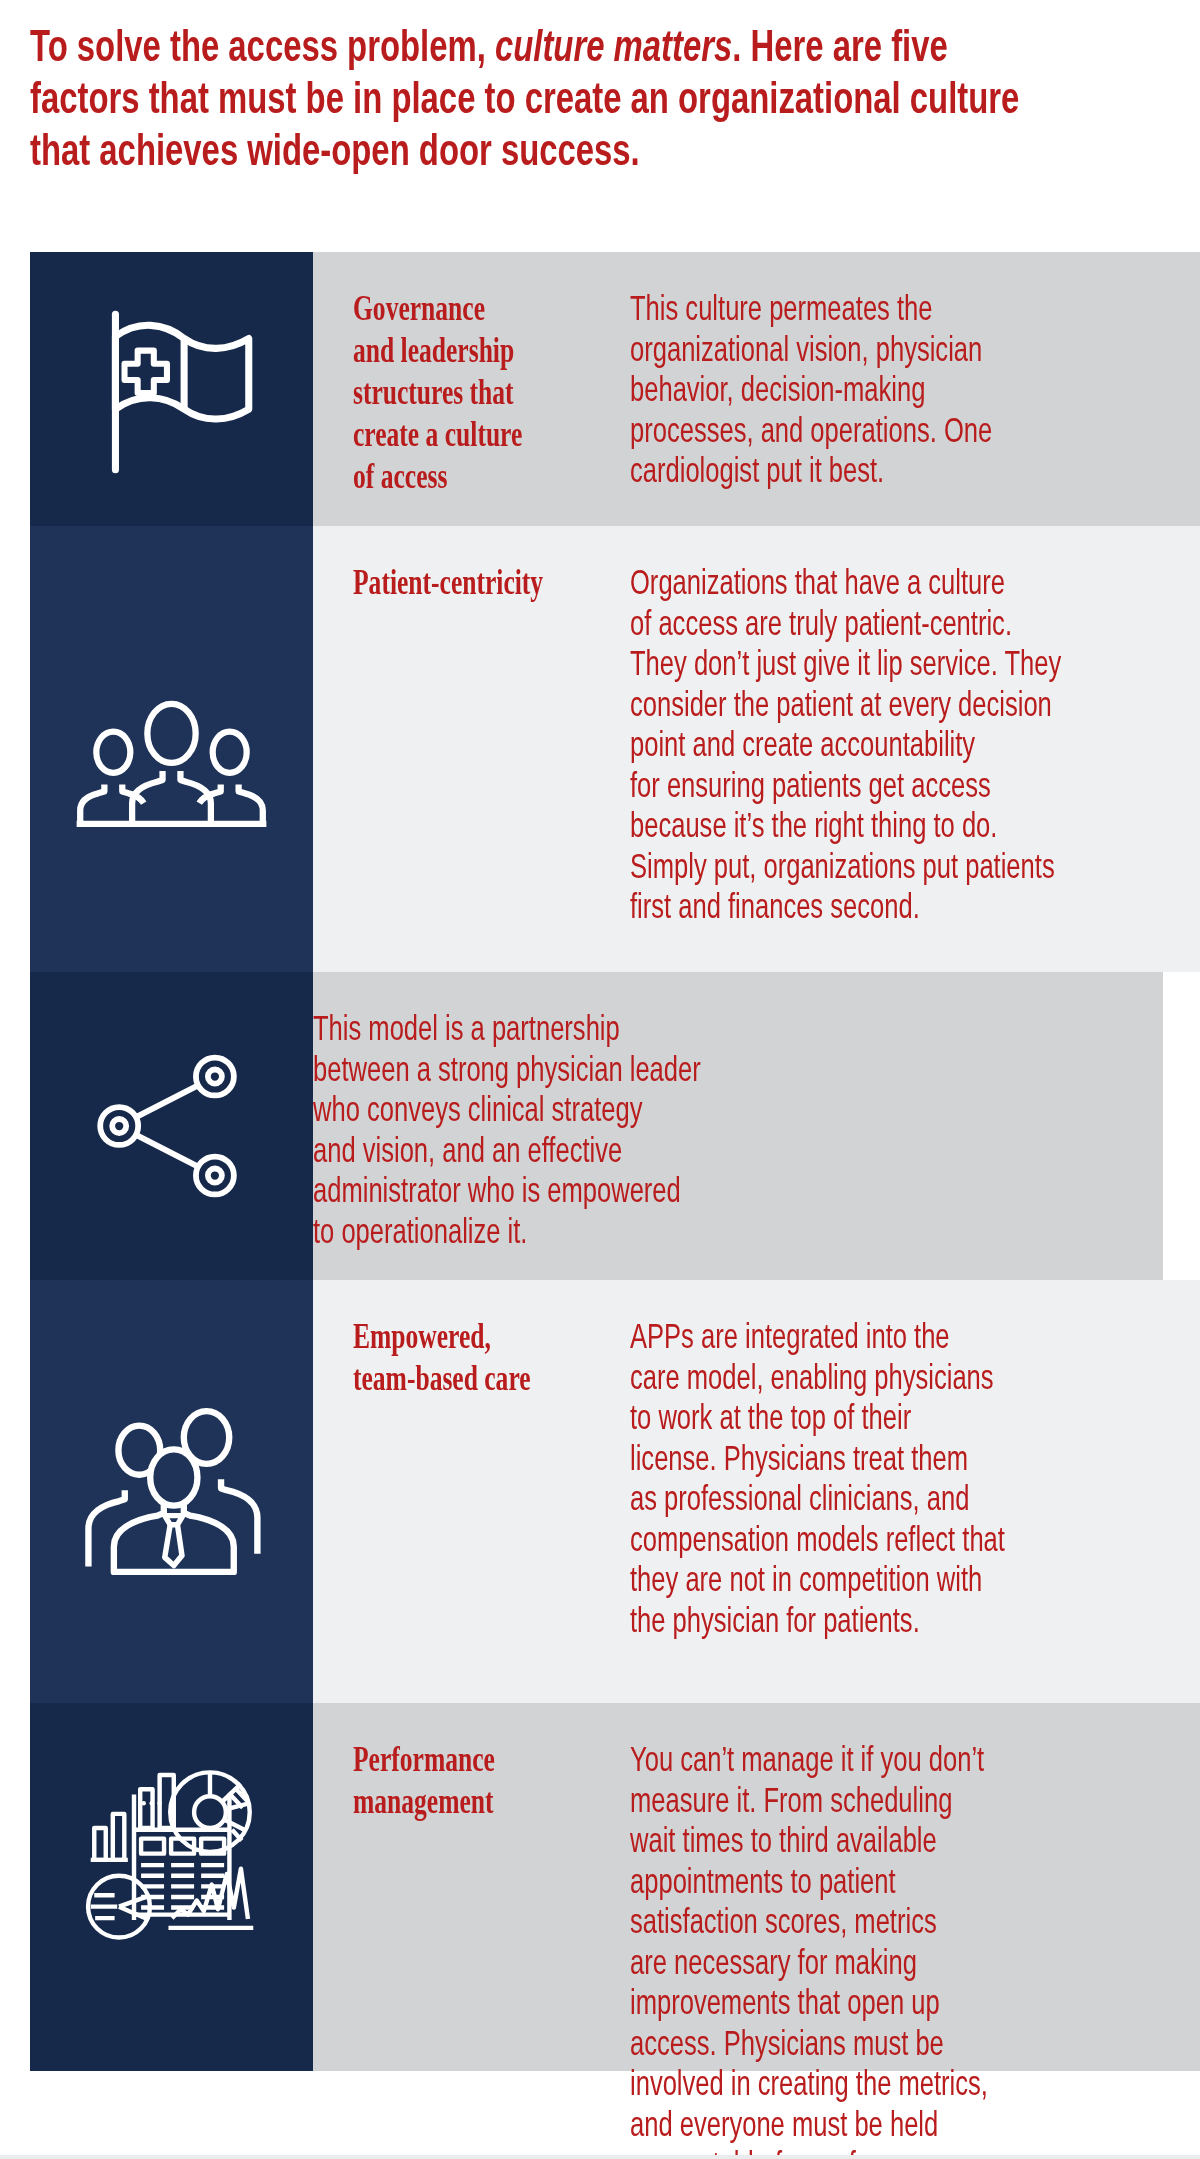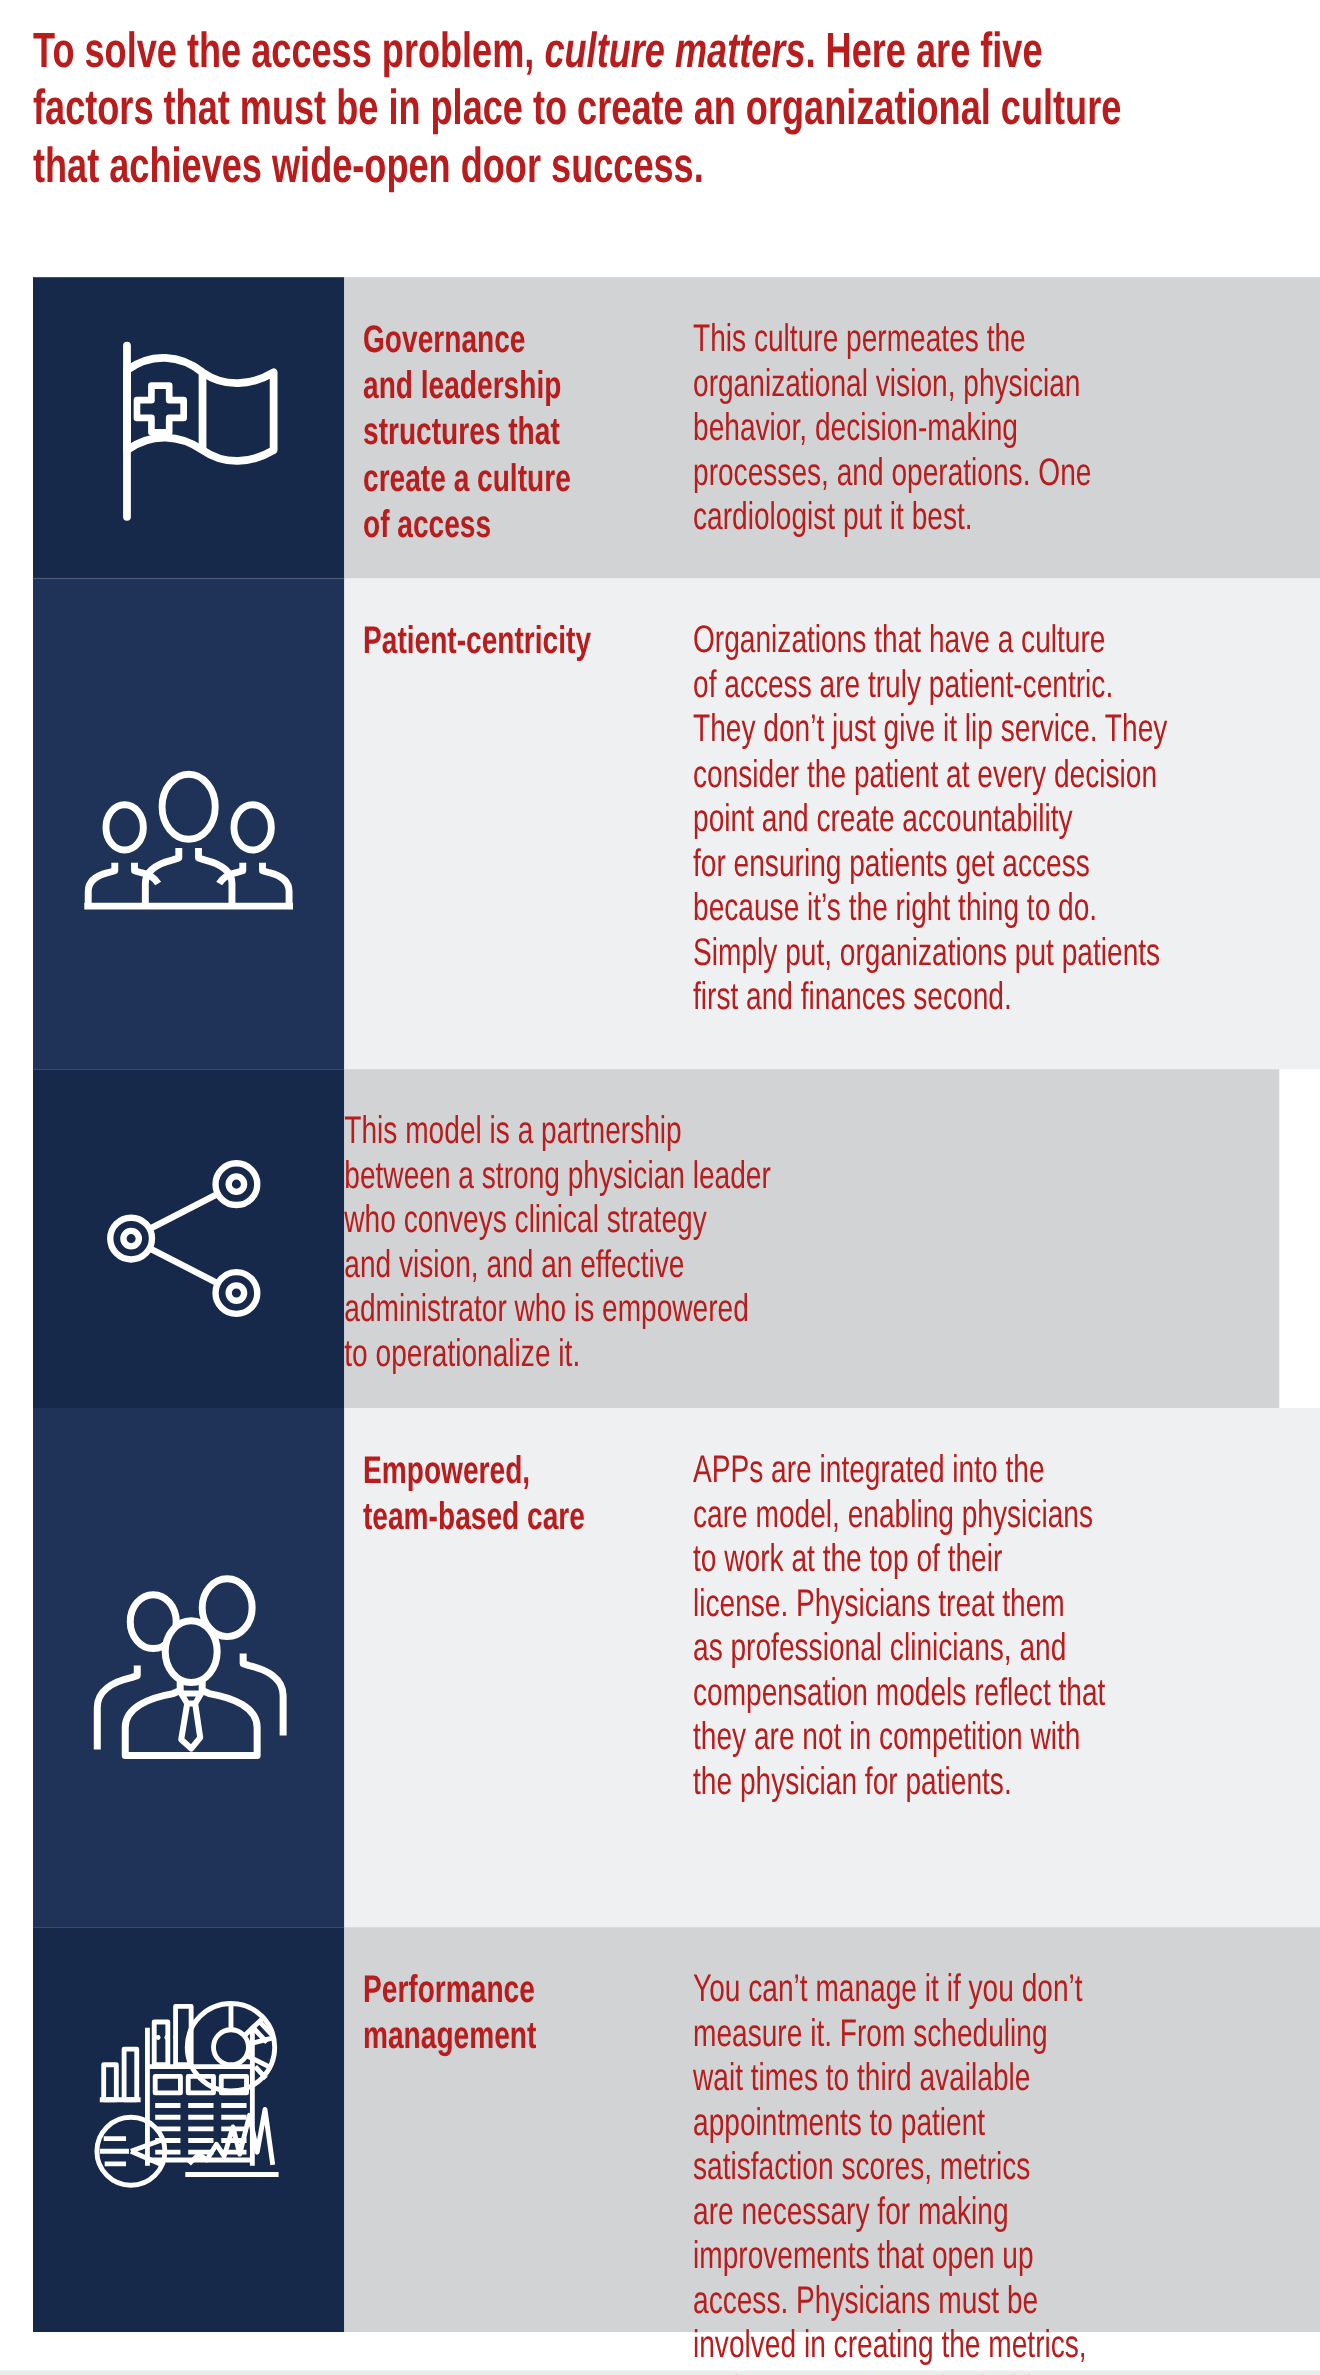--- a/index.html
+++ b/index.html
@@ -10,32 +10,32 @@
   
   .header{
     position:absolute;left:30px;top:20px;width:1560px;
     font-weight:bold;font-size:45px;line-height:52px;
     transform:scaleX(0.73);transform-origin:0 0;
   }
   .header .em{font-style:italic;}
   
   .tbl{position:absolute;left:30px;top:252px;width:1133px;}
   .row{display:flex;}
-  .h-r1{height:274px}.h-r2{height:446px}.h-r3{height:308px}.h-r4{height:472px}.h-r5{height:368px}
+  .h-r1{height:274px}.h-r2{height:446px}.h-r3{height:308px}.h-r4{height:423px}.h-r5{height:368px}
   .icell{
     flex:0 0 283px;width:283px;display:flex;align-items:center;justify-content:center;
     box-sizing:border-box;
   }
   .row-e .icell{background:#16294b;}   
   .row-o .icell{background:#1e3357;}   
   .row-e .tarea{background:#d1d3d4;}   
   .row-o .tarea{background:#eff0f1;}   
   .top-align{align-items:flex-start;padding-top:42px;}
   .tarea{flex:1;display:flex;align-items:flex-start;padding-top:36px;box-sizing:border-box;}
-  .tcell{flex:0 0 317px;width:317px;padding-left:17px;box-sizing:border-box;}
+  .tcell{flex:0 0 317px;width:317px;padding-left:40px;box-sizing:border-box;font-family:Liberation Serif, serif;}
   .dcell{flex:1;}
   .cond{transform:scaleX(0.73);transform-origin:0 0;white-space:pre-line;}
   .title{font-weight:bold;font-size:35px;line-height:42px;width:470px;}
   .desc{font-size:35px;line-height:40.5px;width:800px;}
   
   .icell svg{stroke:#ffffff;fill:none;stroke-linejoin:round;}
   .bottom-strip{position:absolute;left:0;bottom:0;width:1200px;height:4px;background:#e9ebec;}
 </style>
 </head>
 <body>

